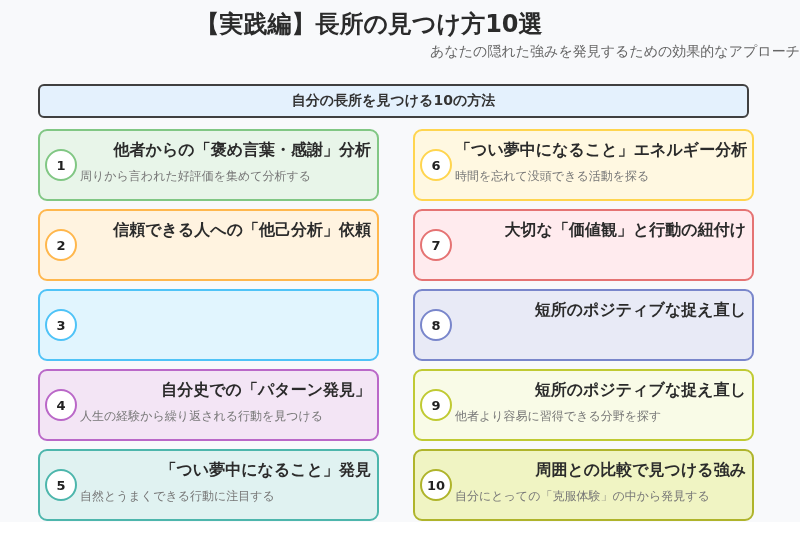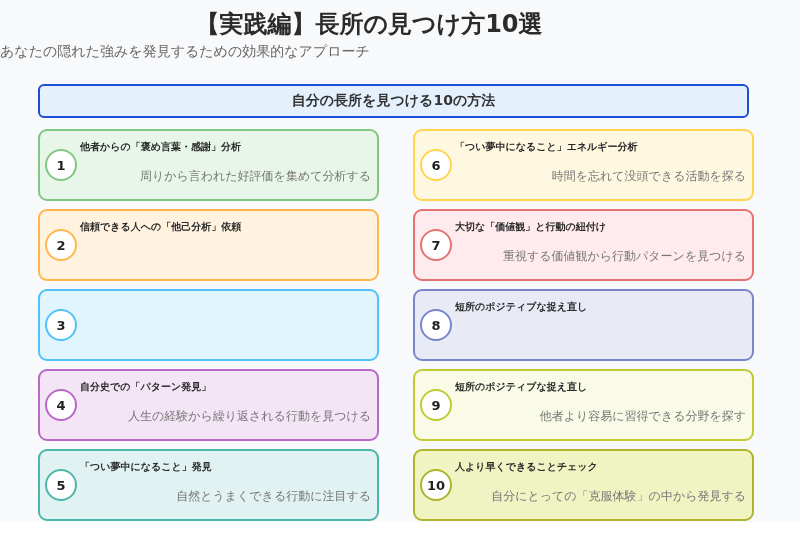--- a/index.html
+++ b/index.html
@@ -1,35 +1,35 @@
 <!DOCTYPE html>
 <html><head>
 <meta charset="utf-8">
 <style>
   html, body { margin:0; padding:0; background:#ffffff; }
   body { width:800px; height:546px; position:relative; overflow:hidden;
          font-family:"DejaVu Sans", "Liberation Sans", sans-serif; }
   .page { position:absolute; left:0; top:0; width:800px; height:522px; background:#f8f9fb; }
   .title { position:absolute; left:0; top:8px; width:738px; text-align:center;
            font-size:24px; font-weight:bold; color:#2b2b2b; letter-spacing:0px; }
-  .subtitle { position:absolute; left:0; top:43px; width:800px; text-align:left;
+  .subtitle { position:absolute; left:0; top:43px; width:800px; text-align:right;
               font-size:14px; color:#666; }
   .banner { position:absolute; left:38px; top:84px; width:711px; height:34px;
-            background:#e4f1fd; border:2px solid #1d4ed8; border-radius:6px;
+            background:#e4f1fd; border:2px solid #404040; border-radius:6px;
             display:flex; align-items:center; justify-content:center;
             font-size:14px; font-weight:bold; color:#333; box-sizing:border-box; }
   .card { position:absolute; width:341px; height:72px; box-sizing:border-box;
           border:2px solid; border-radius:9px; }
   .num { position:absolute; left:5px; top:18px; width:32px; height:32px; box-sizing:border-box;
          border-radius:50%; background:#fff; border:2px solid;
          display:flex; align-items:center; justify-content:center;
          font-size:13px; font-weight:bold; color:#222; }
-  .ctitle { position:absolute; left:40px; right:6px; top:9px; text-align:left;
-            font-size:10px; font-weight:bold; color:#2b2b2b; white-space:nowrap; }
-  .cdesc { position:absolute; left:40px; right:6px; top:37px; text-align:right;
+  .ctitle { position:absolute; left:40px; right:6px; top:9px; text-align:right;
+            font-size:16px; font-weight:bold; color:#2b2b2b; white-space:nowrap; }
+  .cdesc { position:absolute; left:40px; right:6px; top:37px; text-align:left;
            font-size:12px; color:#777; white-space:nowrap; }
 </style>
 </head>
 <body>
 
 <div class="page">
   <div class="title">【実践編】長所の見つけ方10選</div>
   <div class="subtitle">あなたの隠れた強みを発見するための効果的なアプローチ</div>
   <div class="banner">
     <span>自分の長所を見つける10の方法</span>
@@ -61,30 +61,29 @@
     </div>
 
     <div class="card" style="left: 413px; top: 129px; background: rgb(255, 248, 225); border-color: rgb(255, 213, 79);">
       <div class="num" style="border-color: rgb(255, 213, 79);">6</div>
       <div class="ctitle">「つい夢中になること」エネルギー分析</div>
       <div class="cdesc">時間を忘れて没頭できる活動を探る</div>
     </div>
     <div class="card" style="left: 413px; top: 209px; background: rgb(255, 235, 238); border-color: rgb(229, 115, 115);">
       <div class="num" style="border-color: rgb(229, 115, 115);">7</div>
       <div class="ctitle">大切な「価値観」と行動の紐付け</div>
-      <div class="cdesc">重視する価値観から行動パターンを見つける</div>
     </div>
     <div class="card" style="left: 413px; top: 289px; background: rgb(232, 234, 246); border-color: rgb(121, 134, 203);">
       <div class="num" style="border-color: rgb(121, 134, 203);">8</div>
       <div class="ctitle">短所のポジティブな捉え直し</div>
     </div>
     <div class="card" style="left: 413px; top: 369px; background: rgb(249, 251, 231); border-color: rgb(192, 202, 51);">
       <div class="num" style="border-color: rgb(192, 202, 51);">9</div>
       <div class="ctitle">短所のポジティブな捉え直し</div>
       <div class="cdesc">他者より容易に習得できる分野を探す</div>
     </div>
     <div class="card" style="left: 413px; top: 449px; background: rgb(240, 244, 195); border-color: rgb(175, 180, 43);">
       <div class="num" style="border-color: rgb(175, 180, 43);">10</div>
-      <div class="ctitle">人より早くできることチェック</div>
+      <div class="ctitle">周囲との比較で見つける強み</div>
       <div class="cdesc">自分にとっての「克服体験」の中から発見する</div>
     </div>
   </div>
 </div>
 
 </body></html>

